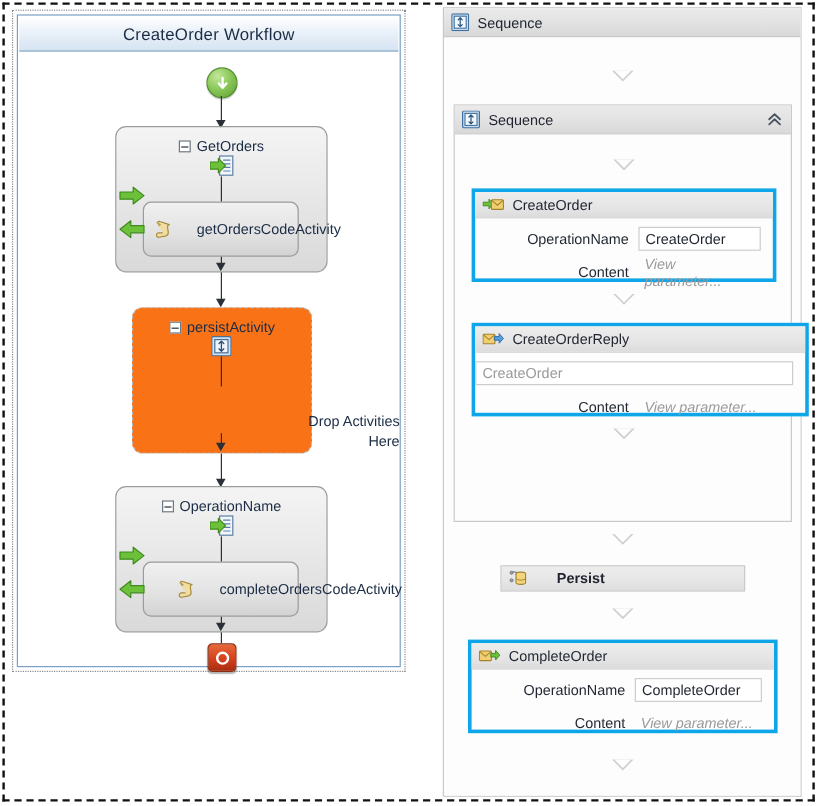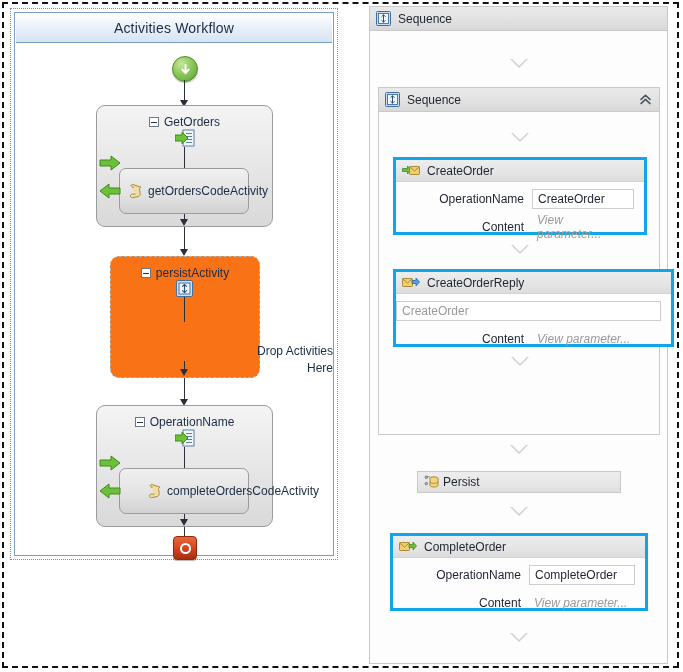--- a/index.html
+++ b/index.html
@@ -81,21 +81,21 @@
     display:inline-flex;align-items:center;justify-content:center;
     font-size:9px;line-height:1;color:#2a3340;box-sizing:border-box;
   }
   .expander i{display:block;width:6px;height:1px;background:#2a3340;font-style:normal;}
 
   
   .code-act{
     position:absolute;border-radius:7px;box-sizing:border-box;
     background:linear-gradient(to bottom,#f0f0f0 0%,#e2e2e2 60%,#d2d2d2 100%);
     border:1px solid #9b9b9b;
-    display:flex;align-items:center;gap:4px;padding:0 8px;
+    display:flex;align-items:center;gap:20px;padding:0 8px;
   }
   .code-act .lbl{font-size:12px;color:#1b2c44;line-height:15px;}
 
   .drop-txt{
     position:absolute;left:0;right:0;text-align:right;
     font-size:12px;color:#1b2c44;line-height:17px;
   }
 
   
   .side-arrow{position:absolute;}
@@ -164,38 +164,38 @@
   .plain{
     flex:1;height:20px;display:flex;align-items:center;padding:0 5px;
     font-size:12px;color:#9a9a9a;font-style:italic;
   }
 
   
   .persist-card{
     position:absolute;height:22px;box-sizing:border-box;
     background:linear-gradient(to bottom,#ededed 0%,#e6e6e6 60%,#dedede 100%);
     border:1px solid #c9c9c9;
-    display:flex;align-items:center;gap:3px;padding:0 6px;
-    font-size:12px;color:#1f2430;
+    display:flex;align-items:center;gap:24px;padding:0 6px;
+    font-size:12px;color:#1f2430;font-weight:bold;
   }
 
   .ico{display:block;flex:0 0 auto;}
 </style>
 </head>
 <body>
 
 <div id="outer-frame"></div>
 
 <div id="left-panel">
   <div id="sel-handle"></div>
 
   <div id="left-inner">
 
     <div class="wf-title">
-      <span>Activities Workflow</span>
+      <span>CreateOrder Workflow</span>
     </div>
 
     <div class="canvas">
 
       <div class="start-dot" style="left:157px;top:13px;">
         <svg width="13" height="13" viewBox="0 0 13 13" aria-hidden="true">
           <path d="M6.5 2 L6.5 7.6 M3.4 6.6 L6.5 10.2 L9.6 6.6" fill="none" stroke="#ffffff" stroke-width="2" stroke-linecap="round" stroke-linejoin="round"></path>
         </svg>
       </div>
 

